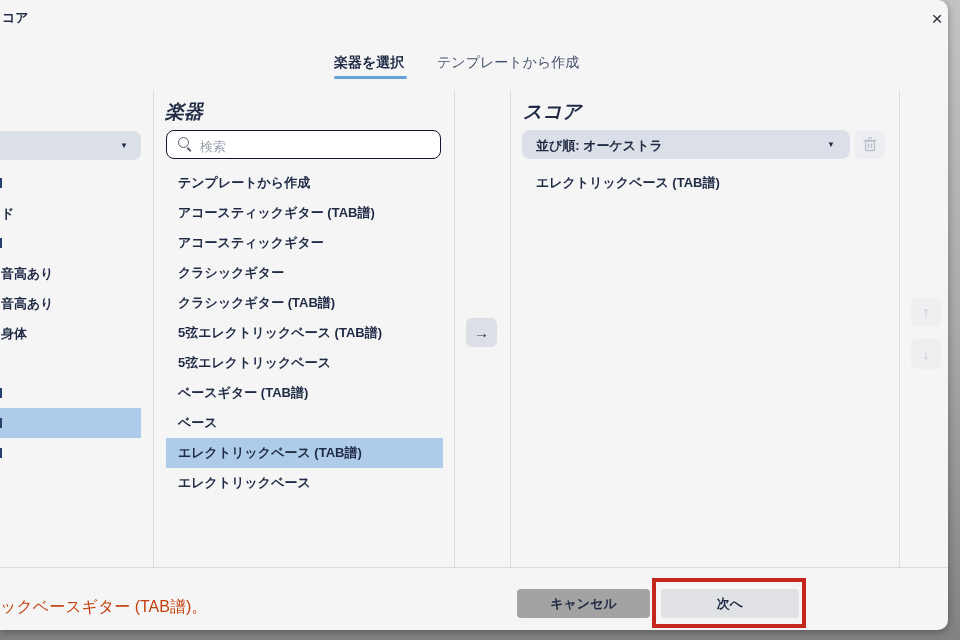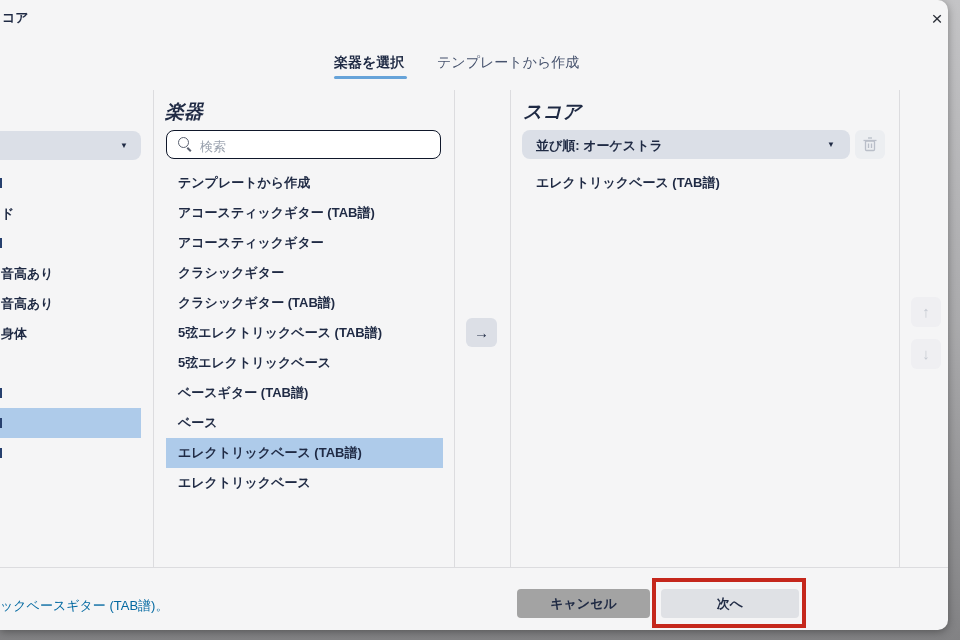--- a/index.html
+++ b/index.html
@@ -69,21 +69,21 @@
   #score-list { left:522px; top:168px; width:330px; }
   #score-list .row { padding-left:14px; }
 
   
   .updown { position:absolute; left:911px; width:30px; height:30px; background:#efeff2;
             border-radius:6px; border:none; font-size:15px; color:#c6cad2;
             text-align:center; line-height:30px; }
   #move-up { top:297px; } #move-down { top:339px; }
 
   
-  .footer-desc { position:absolute; left:0; top:597px; font-size:13px; color:#0369a1; white-space:nowrap; }
+  .footer-desc { position:absolute; left:0; top:597px; font-size:16px; color:#c2410c; white-space:nowrap; }
   .btn { position:absolute; top:589px; height:29px; border:none; border-radius:4px;
          font-size:13px; font-weight:600; color:#1f2a44; text-align:center;
          font-family:inherit; }
   #cancel-btn { left:517px; width:133px; background:#a3a3a3; }
   #next-btn   { left:661px; width:138px; background:#dfe1e5; }
   #done-btn   { left:811px; width:127px; background:#97c5ed; }
   .red-box { position:absolute; left:652px; top:578px; width:154px; height:50px;
              border:4px solid #c5271c; pointer-events:none; z-index:5; }
 </style>
 </head>

